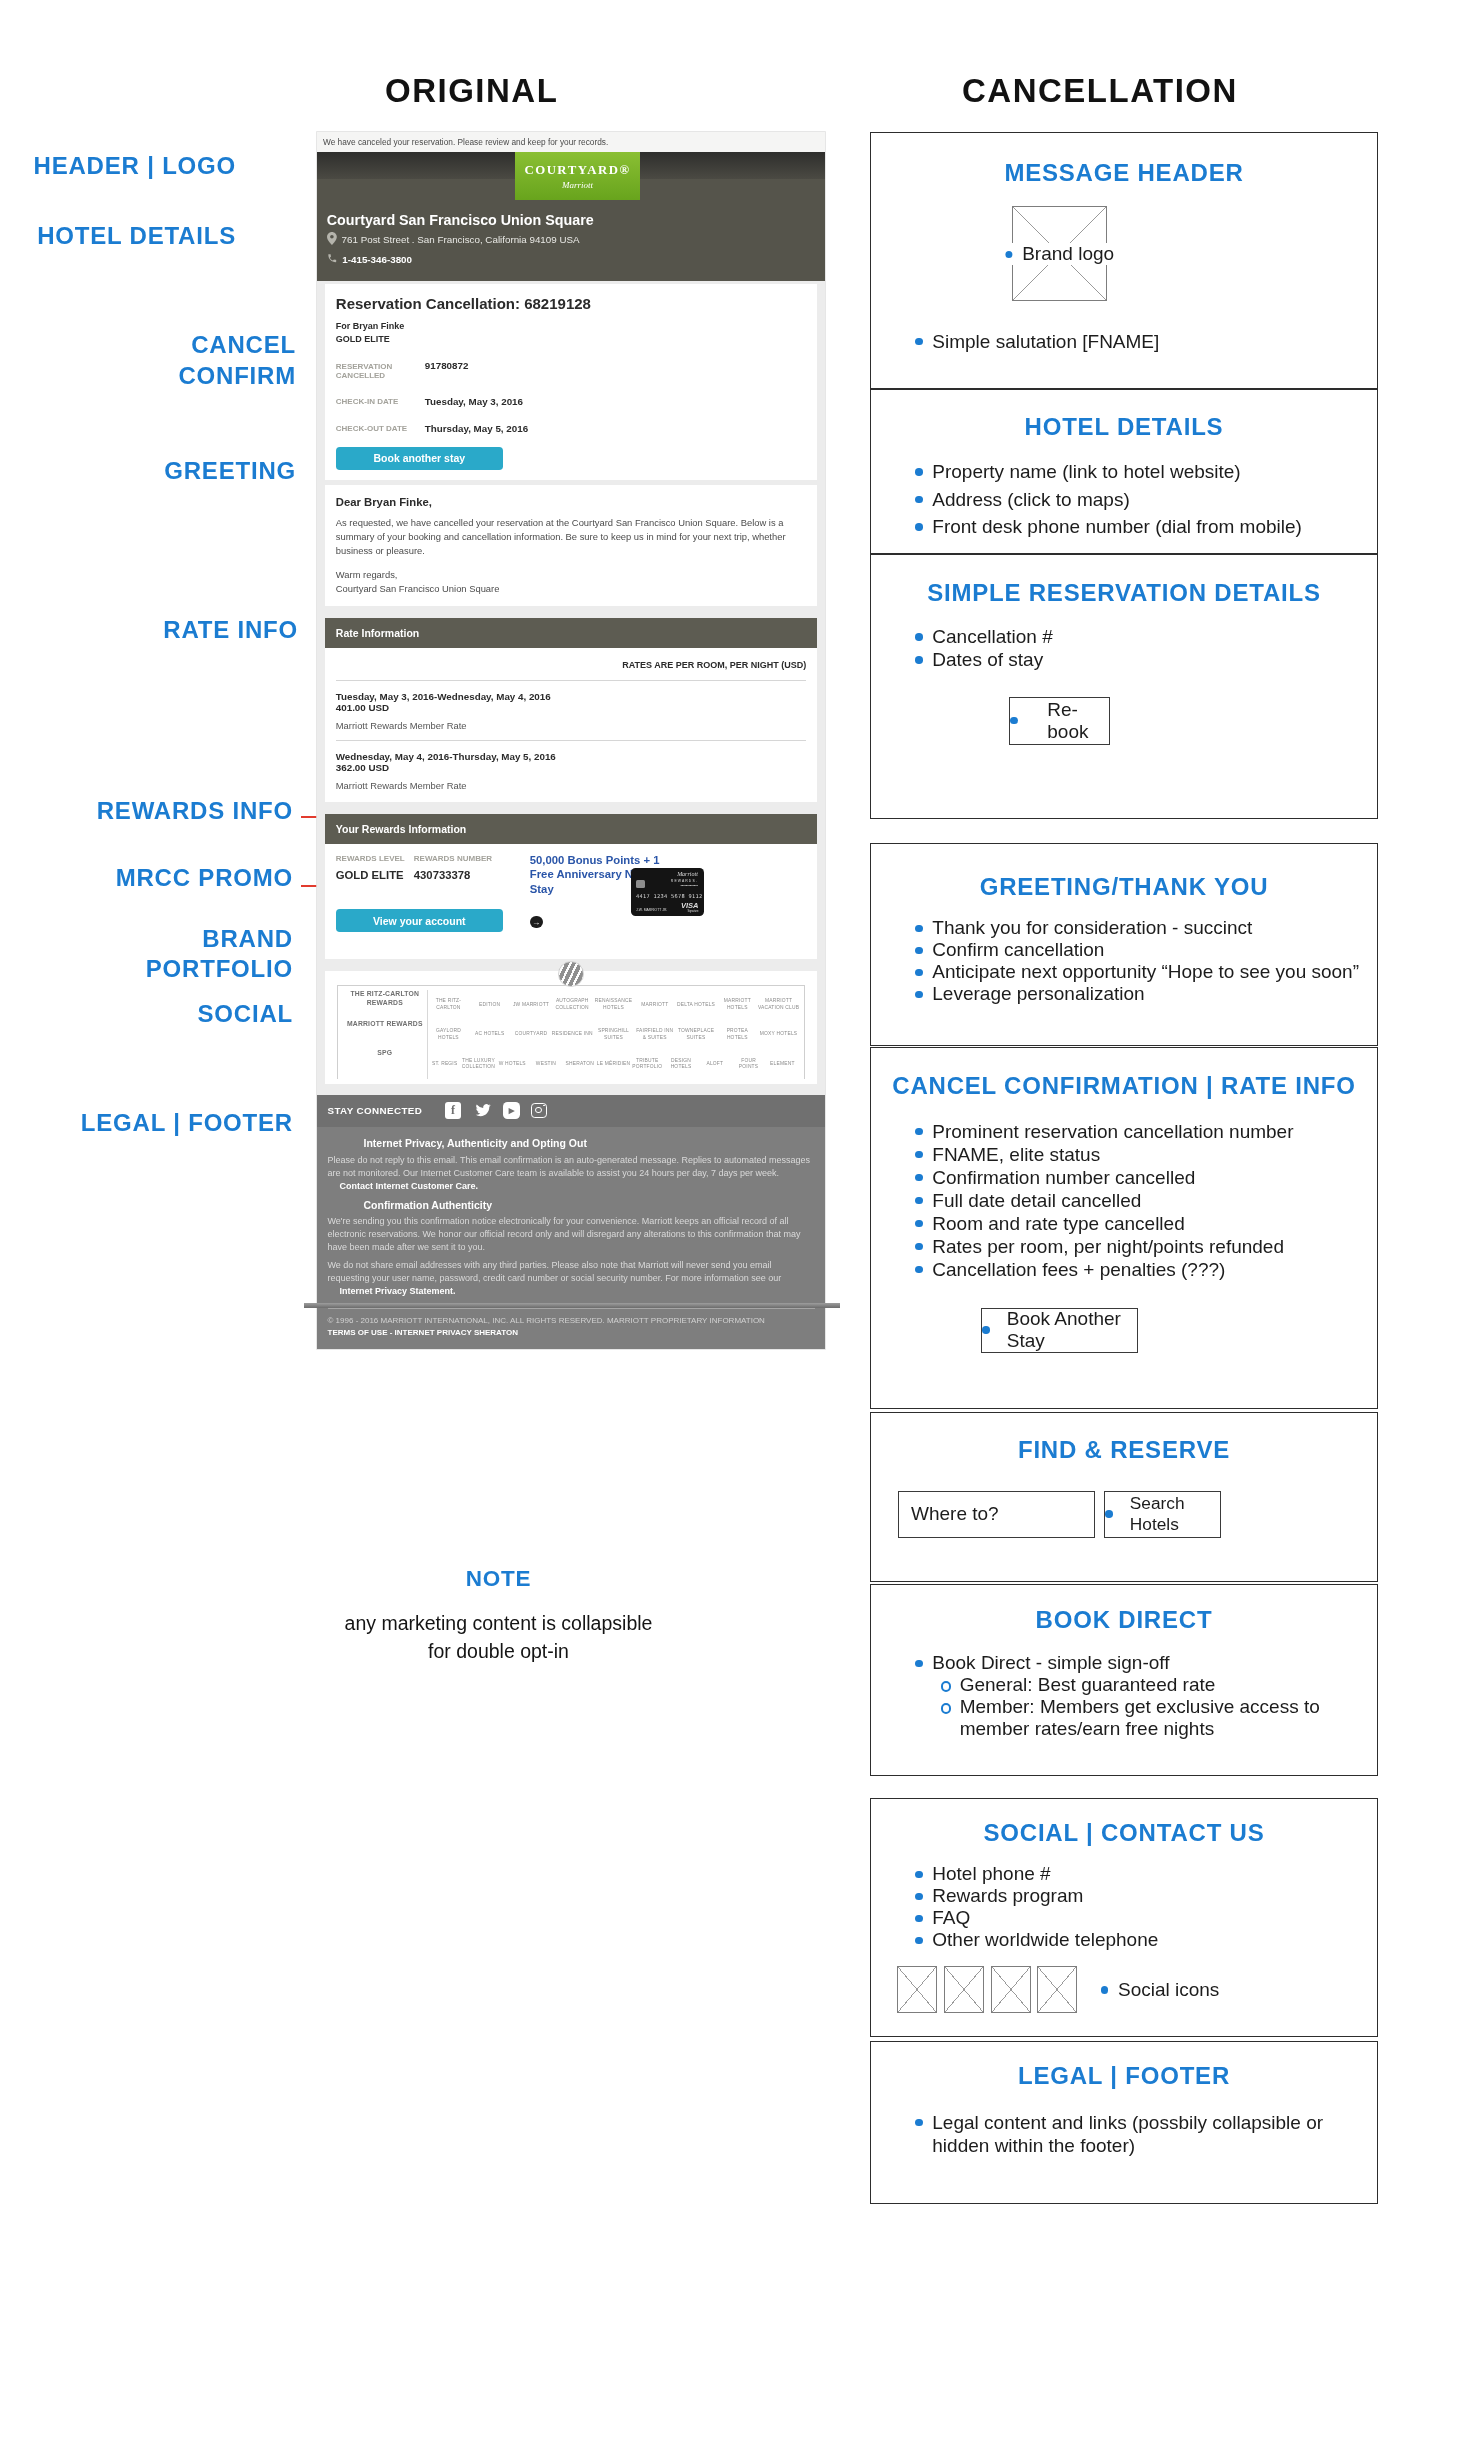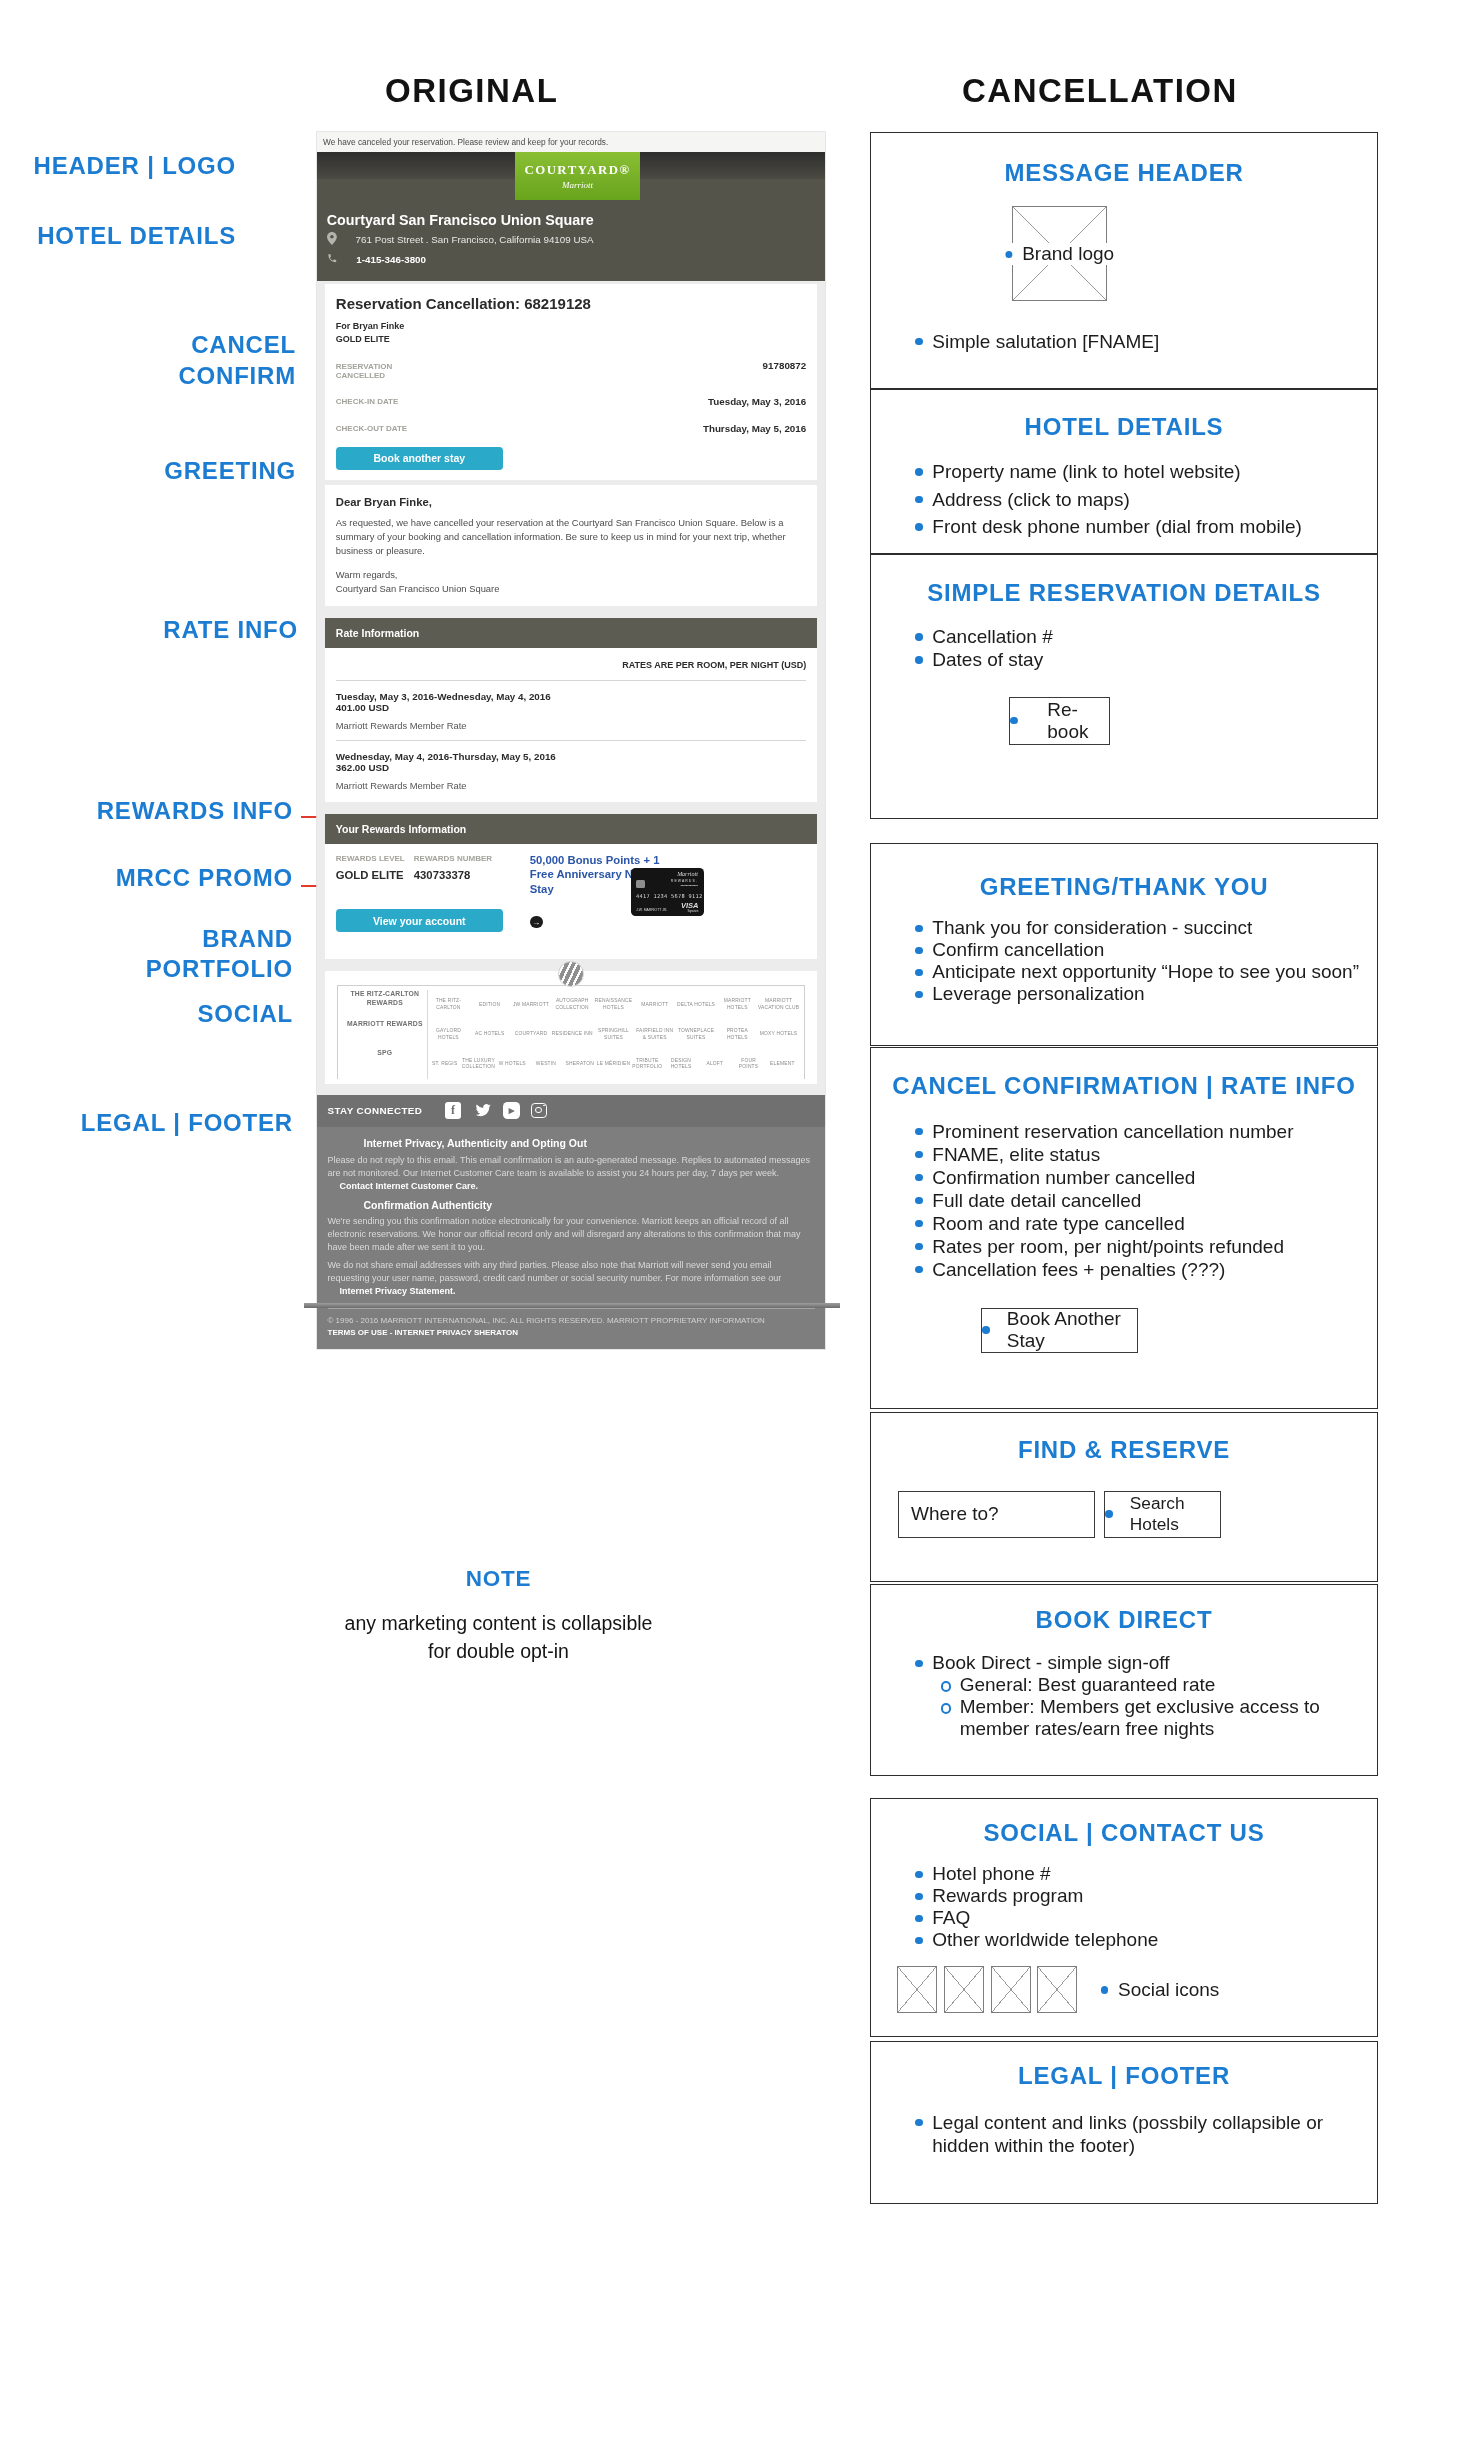--- a/index.html
+++ b/index.html
@@ -13,27 +13,27 @@
   .email{position:absolute;left:317px;top:132px;width:508px;background:#ececec;
          box-shadow:0 0 0 0.8px #e0e0e0;}
   .preheader{height:20px;line-height:20px;font-size:8.3px;color:#4a4a4a;padding-left:6px;background:#f5f5f4;}
   .em-header{position:relative;height:129px;background:#55544b;}
   .em-topstrip{position:absolute;top:0;left:0;right:0;height:27px;background:linear-gradient(#2e2e2c,#4b4a43);}
   .logo-green{position:absolute;left:198px;top:0;width:125px;height:48px;z-index:2;text-align:center;
               background:linear-gradient(#8abf33,#68a41d);}
   .logo-cy{font-family:"Liberation Serif",serif;font-size:12.8px;letter-spacing:1.5px;color:#fff;font-weight:700;padding-top:11.3px;}
   .logo-mr{font-family:"Liberation Serif",serif;font-style:italic;font-size:9px;color:#fff;margin-top:1.5px;}
   .hotel-name{position:absolute;left:9.8px;top:60px;font-size:14.3px;font-weight:700;color:#fff;}
-  .em-row{position:absolute;left:9.8px;display:flex;align-items:center;gap:19px;color:#e9e9e5;font-size:9.8px;}
+  .em-row{position:absolute;left:9.8px;display:flex;align-items:center;gap:5px;color:#e9e9e5;font-size:9.8px;}
   .module{margin:5.3px 8.3px 0;background:#fff;padding:10.5px;}
   .res-title{font-size:15px;font-weight:700;color:#2b2b2b;}
   .res-for{font-size:9px;font-weight:700;color:#2b2b2b;margin-top:9px;}
   .res-tier{font-size:9px;font-weight:700;color:#2b2b2b;margin-top:3.8px;}
   .res-rows{margin-top:9.8px;}
-  .res-row{display:flex;margin-top:16px;justify-content:space-between;}
+  .res-row{display:flex;margin-top:16px;}
   .rl{width:89px;font-size:8px;font-weight:700;color:#a3a29b;padding-top:1.5px;flex:none;}
   .rv{font-size:9.8px;font-weight:700;color:#2b2b2b;}
   .teal-btn{width:167px;height:23px;margin-top:12.8px;background:#2aa9c9;border-radius:3.8px;color:#fff;
             font-size:10.5px;font-weight:700;display:flex;align-items:center;justify-content:center;cursor:pointer;}
   .greet-sal{font-size:11.3px;font-weight:700;color:#2b2b2b;}
   .greet-p{font-size:9.4px;color:#4c4c4c;line-height:1.5;margin-top:8.3px;}
   .greet-sig{font-size:9.4px;color:#4c4c4c;line-height:1.5;margin-top:9px;}
   .section-hdr{margin:12px 8.3px 0;height:30px;background:#5d5c52;color:#fff;font-weight:700;font-size:10.5px;
                line-height:30px;padding-left:10.5px;}
   .section-body{margin:0 8.3px;background:#fff;padding:6px 10.5px 10.5px;}

